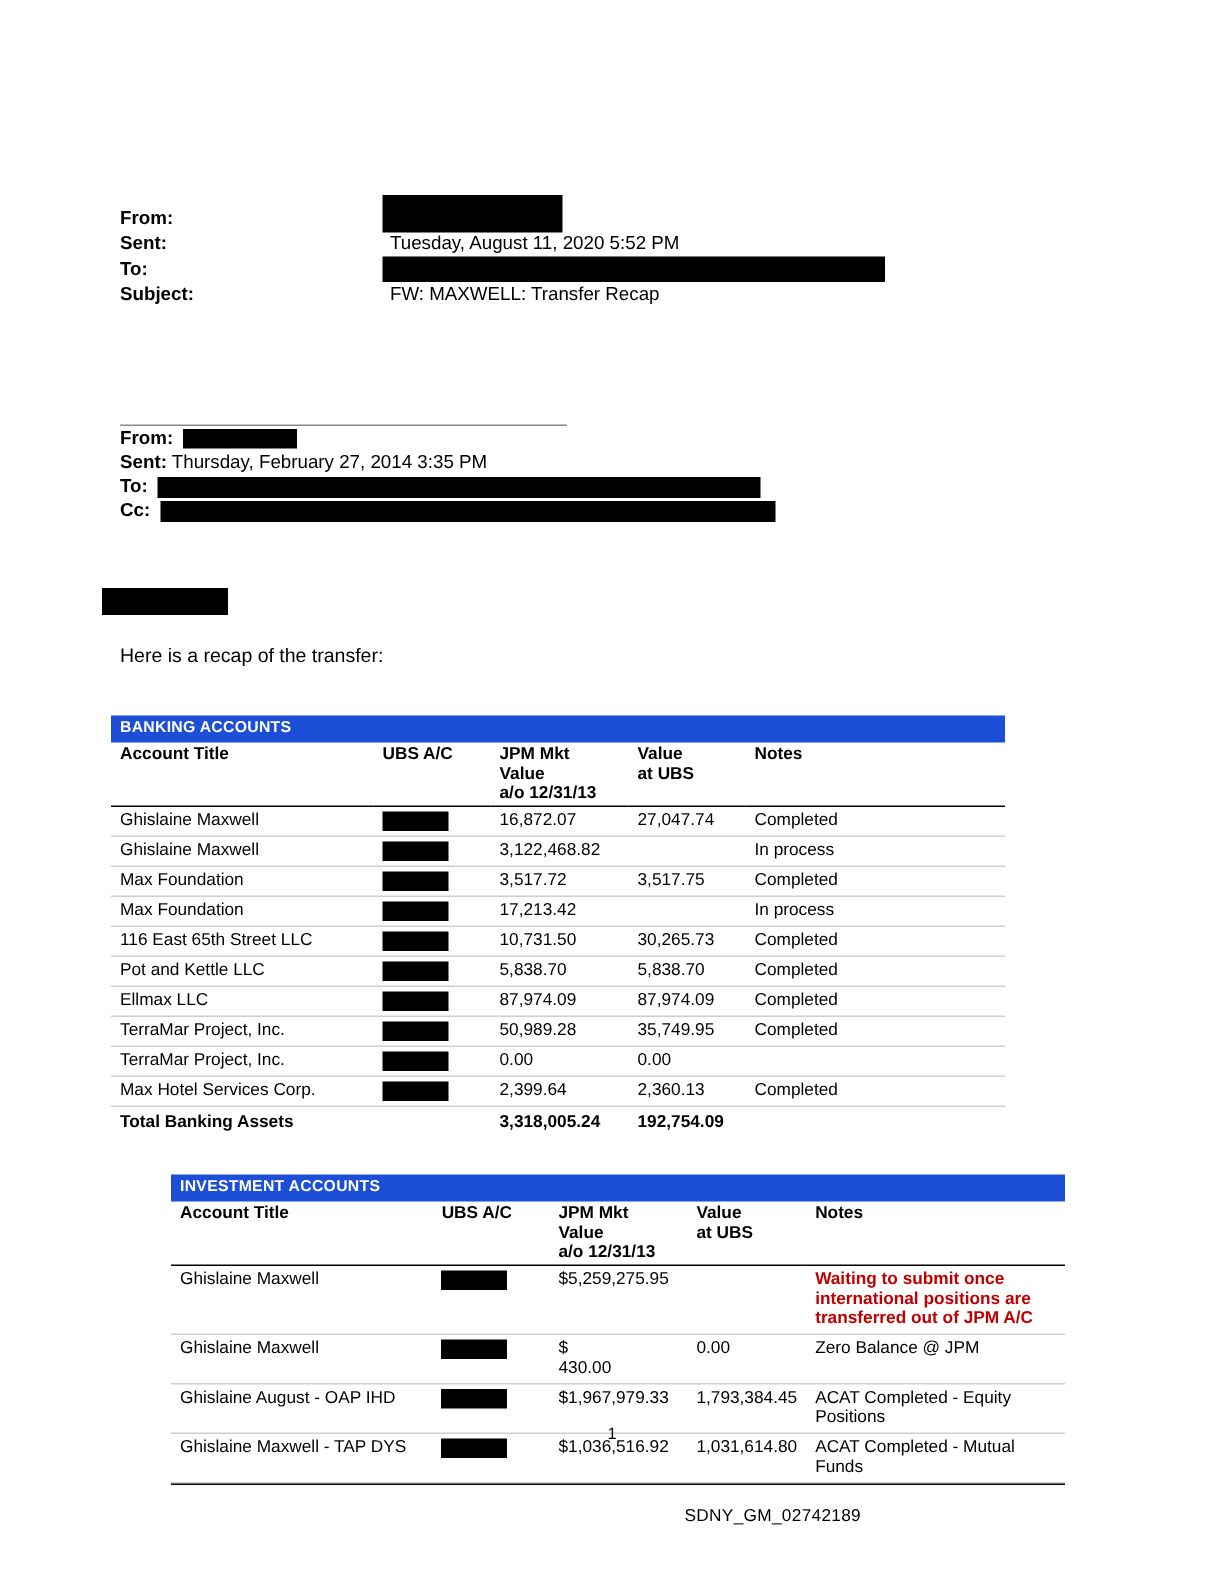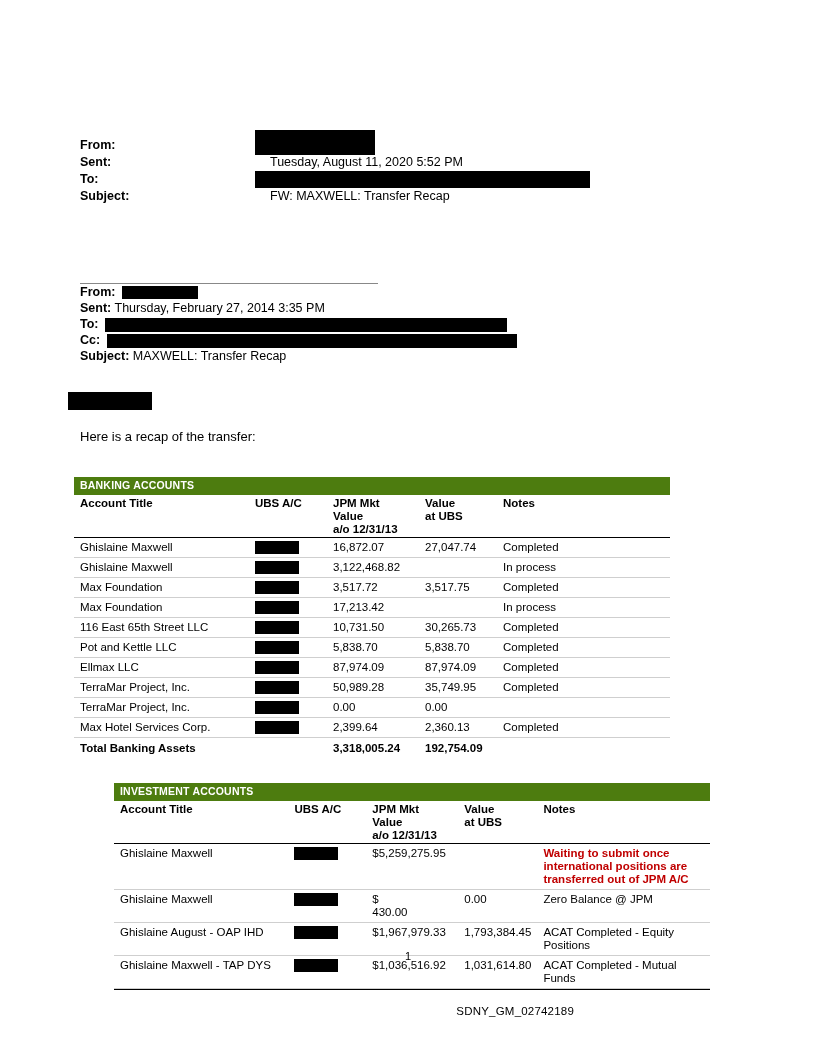--- a/index.html
+++ b/index.html
@@ -36,21 +36,21 @@
   }
   .hdr-label {
     position: absolute;
     left: 0;
     top: 0;
     font-weight: bold;
     font-size: 12.5px;
   }
   .hdr-value {
     position: absolute;
-    left: 190px;
+    left: 180px;
     top: 0;
     font-size: 12.5px;
     text-align: right;
   }
   .redact {
     background: #000000;
     display: inline-block;
     vertical-align: middle;
   }
 
@@ -106,21 +106,21 @@
   
   .tbl-wrap {
     position: absolute;
     left: 74px;
     width: 596px;
   }
   #banking-section { top: 477px; }
   #investment-section { top: 783px; margin-left: 40px; }
 
   .section-bar {
-    background: #4d7c0f;
+    background: #1d4ed8;
     color: #ffffff;
     font-weight: bold;
     font-size: 10.5px;
     letter-spacing: 0.2px;
     padding: 2px 6px 3px 6px;
     height: 13px;
     line-height: 13px;
   }
 
   table.data {
@@ -227,24 +227,20 @@
       <span class="lbl">Sent:</span>
       <span class="val">Thursday, February 27, 2014 3:35 PM</span>
     </div>
     <div class="line">
       <span class="lbl">To:</span>
       <span class="redact" style="width:402px;height:14px;margin-left:3px;"></span>
     </div>
     <div class="line">
       <span class="lbl">Cc:</span>
       <span class="redact" style="width:410px;height:14px;margin-left:3px;"></span>
-    </div>
-    <div class="line">
-      <span class="lbl">Subject:</span>
-      <span class="val">MAXWELL: Transfer Recap</span>
     </div>
   </div>
 
   <div class="name-block"></div>
 
   <div class="intro">Here is a recap of the transfer:</div>
 
   <div class="tbl-wrap" id="banking-section">
     <div class="section-bar">BANKING ACCOUNTS</div>
     <table class="data">

